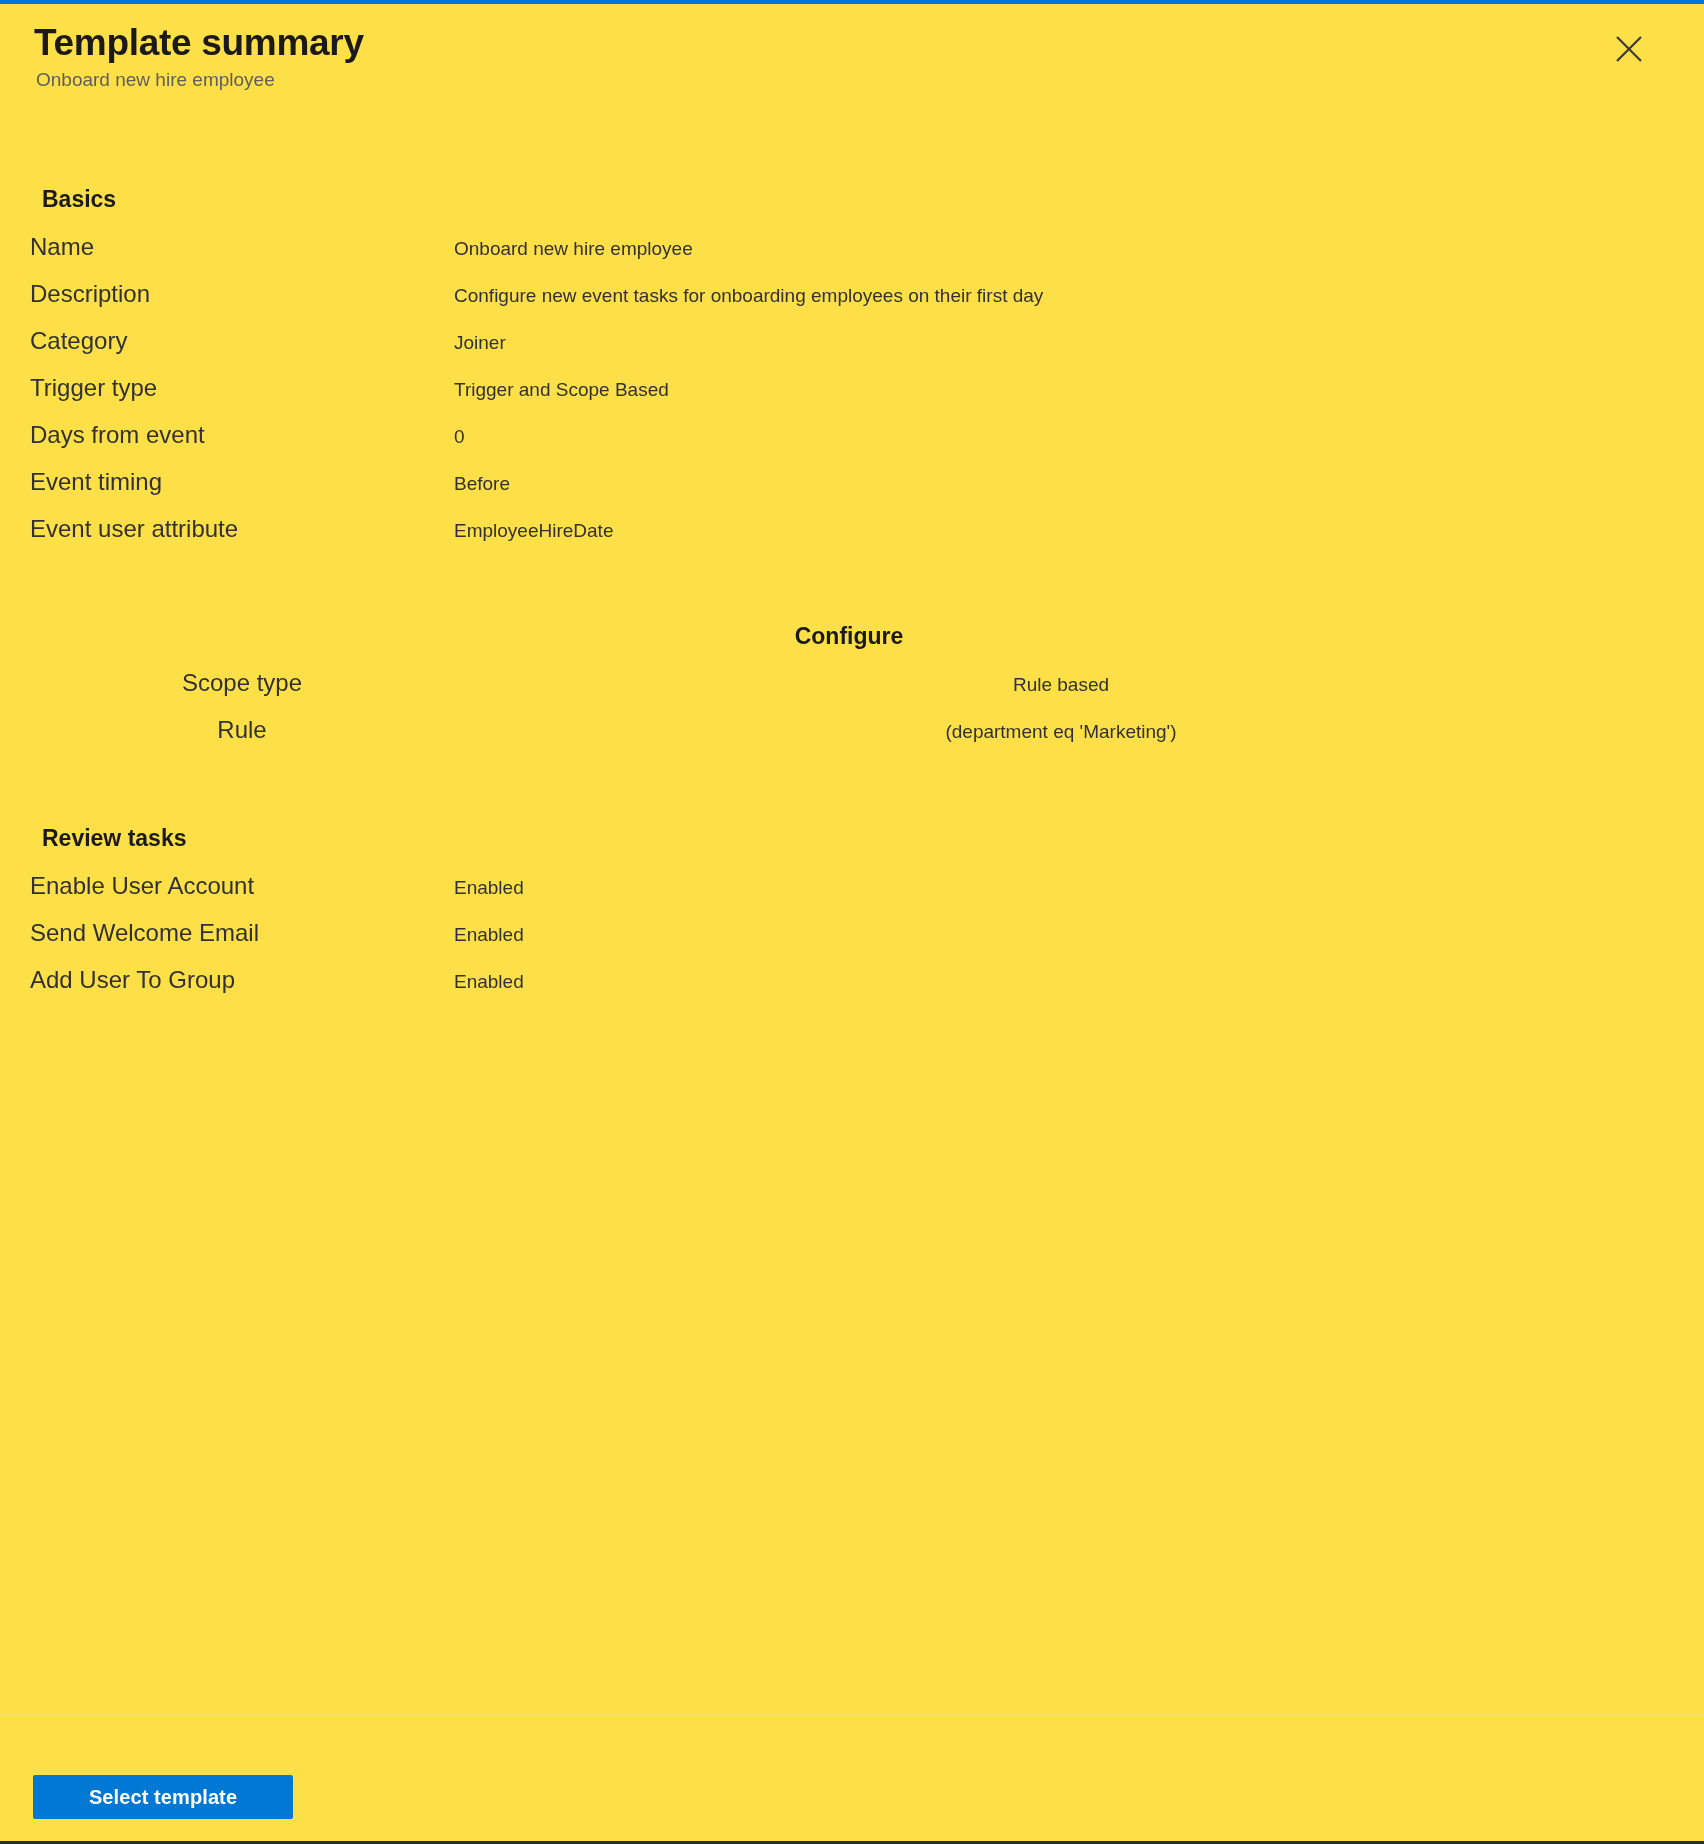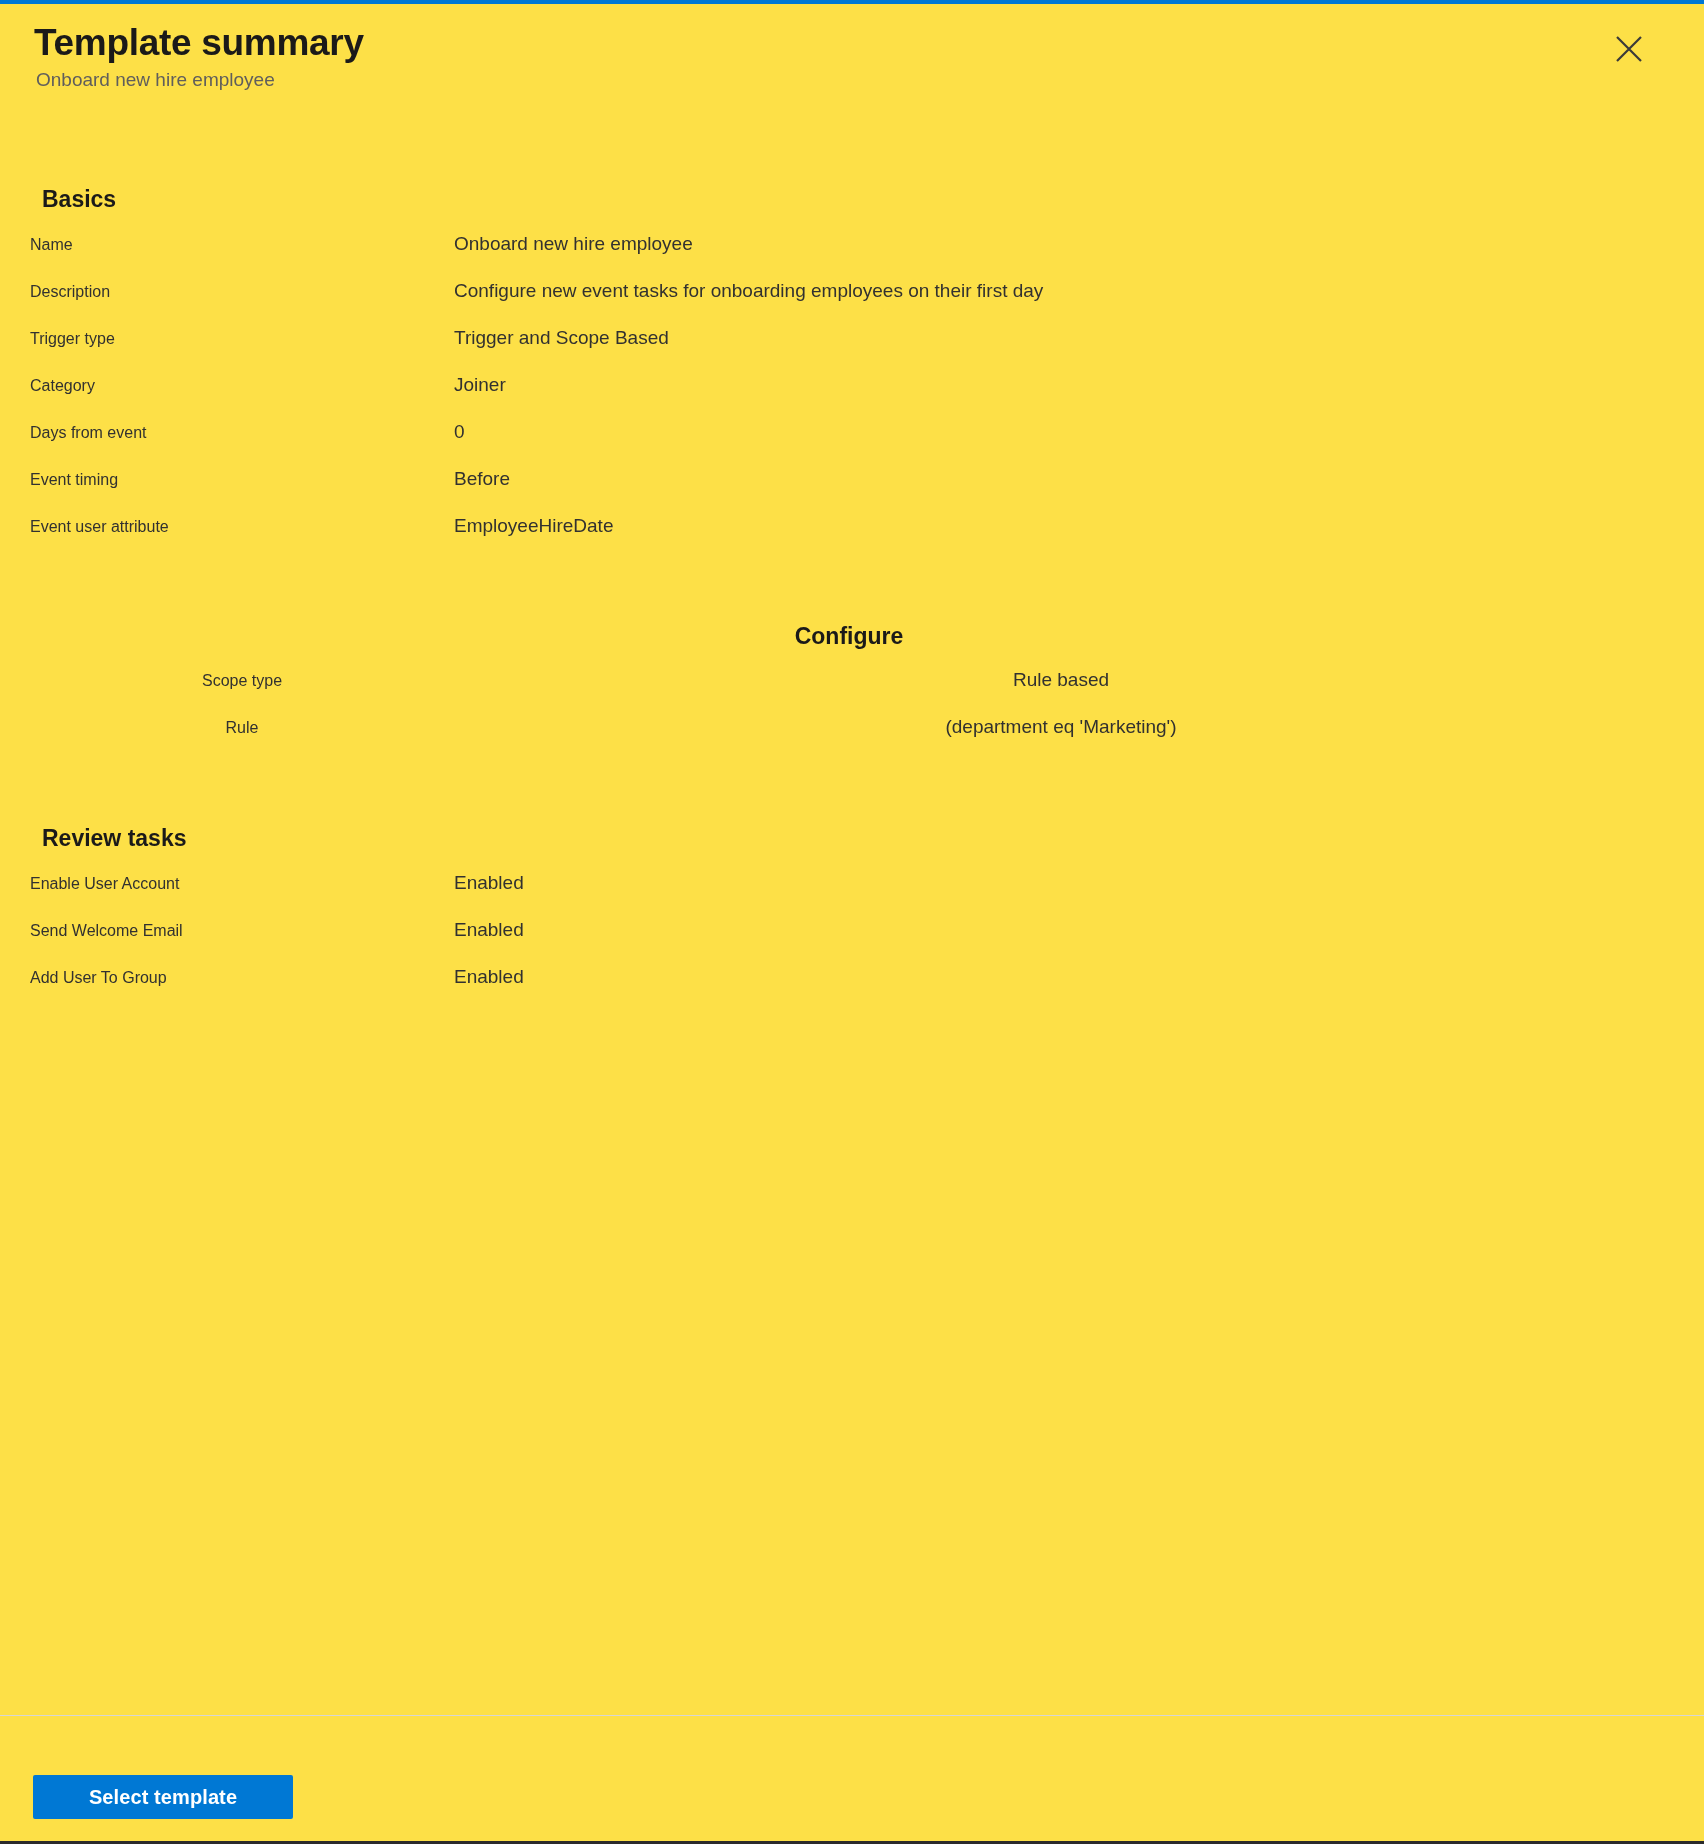--- a/index.html
+++ b/index.html
@@ -87,21 +87,21 @@
 
   .rows { margin-top: 18px; }
 
   .row {
     display: flex;
     align-items: baseline;
     height: 47px;
   }
   .row-label {
     flex: 0 0 424px;
-    font-size: 16px;
+    font-size: 24px;
     font-weight: 400;
     color: #323130;
     line-height: 1.25;
     white-space: nowrap;
   }
   .row-value {
     flex: 1 1 auto;
     font-size: 19px;
     font-weight: 400;
     color: #323130;
@@ -160,26 +160,26 @@
       <div class="rows">
         <div class="row">
           <div class="row-label">Name</div>
           <div class="row-value">Onboard new hire employee</div>
         </div>
         <div class="row">
           <div class="row-label">Description</div>
           <div class="row-value">Configure new event tasks for onboarding employees on their first day</div>
         </div>
         <div class="row">
+          <div class="row-label">Category</div>
+          <div class="row-value">Joiner</div>
+        </div>
+        <div class="row">
           <div class="row-label">Trigger type</div>
           <div class="row-value">Trigger and Scope Based</div>
-        </div>
-        <div class="row">
-          <div class="row-label">Category</div>
-          <div class="row-value">Joiner</div>
         </div>
         <div class="row">
           <div class="row-label">Days from event</div>
           <div class="row-value">0</div>
         </div>
         <div class="row">
           <div class="row-label">Event timing</div>
           <div class="row-value">Before</div>
         </div>
         <div class="row">

